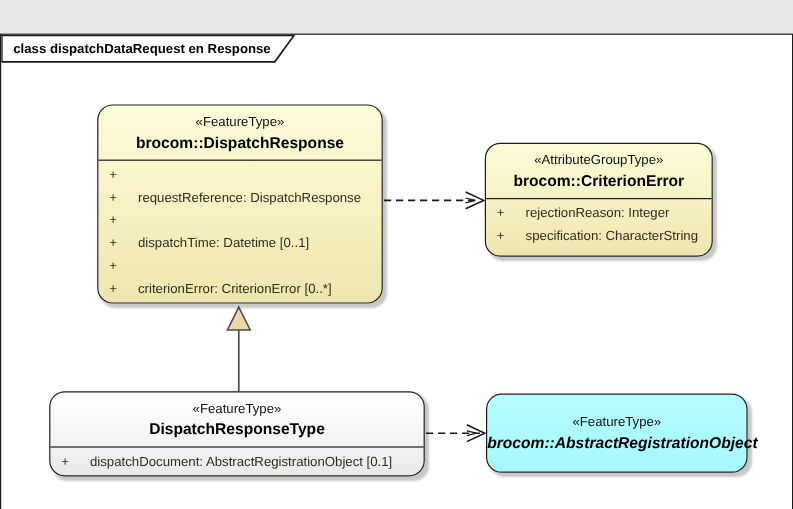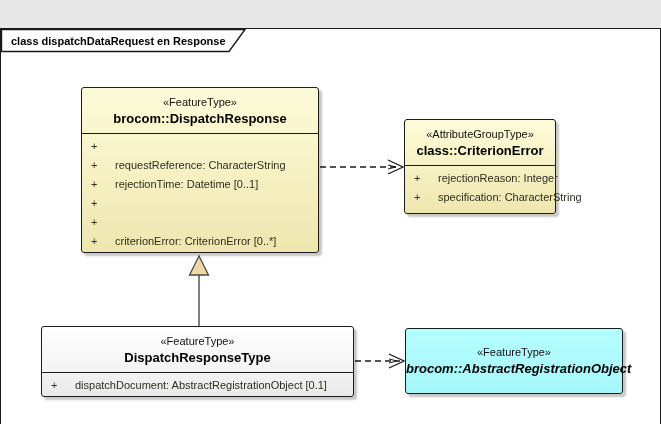--- a/index.html
+++ b/index.html
@@ -8,21 +8,21 @@
     background:#ffffff; border:1px solid #1a1a1a; box-sizing:border-box;
     font-family:"Liberation Sans", sans-serif; overflow:hidden;margin-top:28px;
   }
   svg.overlay { position:absolute; left:0; top:0; width:661px; height:424px; }
   .frame-title {
     position:absolute; left:10px; top:6px;
     font-size:11px; font-weight:bold; color:#000; white-space:nowrap;
   }
   .uml-box {
     position:absolute; box-sizing:border-box;
-    border:1px solid #1c1c1c; border-radius:3px;
+    border:1px solid #1c1c1c; border-radius:13px;
     box-shadow:3px 3px 2px rgba(0,0,0,0.22);
   }
   .fill-yellow { background:linear-gradient(180deg,#fdfcd9 0%,#f6f0c2 55%,#efe6ae 100%); }
   .fill-white  { background:linear-gradient(180deg,#ffffff 0%,#f4f4f4 60%,#e9e9e9 100%); }
   .fill-cyan   { background:linear-gradient(180deg,#b5feff 0%,#a6f7fa 100%); }
   .uml-head { text-align:center; padding-top:7px; }
   .stereotype { font-size:11px; color:#101010; line-height:15px; }
   .class-name { font-size:13px; font-weight:bold; color:#000; line-height:17px; }
   .class-name.italic { font-style:italic; }
   .divider { border-top:1px solid #1c1c1c; margin-top:6px; }
@@ -66,43 +66,43 @@
       <div class="stereotype">«FeatureType»</div>
       <div class="class-name">brocom::DispatchResponse</div>
     </div>
     <div class="divider"></div>
     <div class="attr-list">
       <div class="attr-row">
         <span class="attr-vis">+</span>
       </div>
       <div class="attr-row">
         <span class="attr-vis">+</span>
-        <span class="attr-text">requestReference: CharacterString</span>
+        <span class="attr-text">requestReference: DispatchResponse</span>
       </div>
       <div class="attr-row">
         <span class="attr-vis">+</span>
-        <span class="attr-text">rejectionTime: Datetime [0..1]</span>
       </div>
       <div class="attr-row">
         <span class="attr-vis">+</span>
+        <span class="attr-text">dispatchTime: Datetime [0..1]</span>
       </div>
       <div class="attr-row">
         <span class="attr-vis">+</span>
       </div>
       <div class="attr-row">
         <span class="attr-vis">+</span>
         <span class="attr-text">criterionError: CriterionError [0..*]</span>
       </div>
     </div>
   </div>
 
-  <div class="uml-box fill-yellow" style="left:403px; top:90px; width:152px; height:95px;">
+  <div class="uml-box fill-yellow" style="left:403px; top:90px; width:190px; height:95px;">
     <div class="uml-head">
       <div class="stereotype">«AttributeGroupType»</div>
-      <div class="class-name">class::CriterionError</div>
+      <div class="class-name">brocom::CriterionError</div>
     </div>
     <div class="divider"></div>
     <div class="attr-list">
       <div class="attr-row">
         <span class="attr-vis">+</span>
         <span class="attr-text">rejectionReason: Integer</span>
       </div>
       <div class="attr-row">
         <span class="attr-vis">+</span>
         <span class="attr-text">specification: CharacterString</span>

